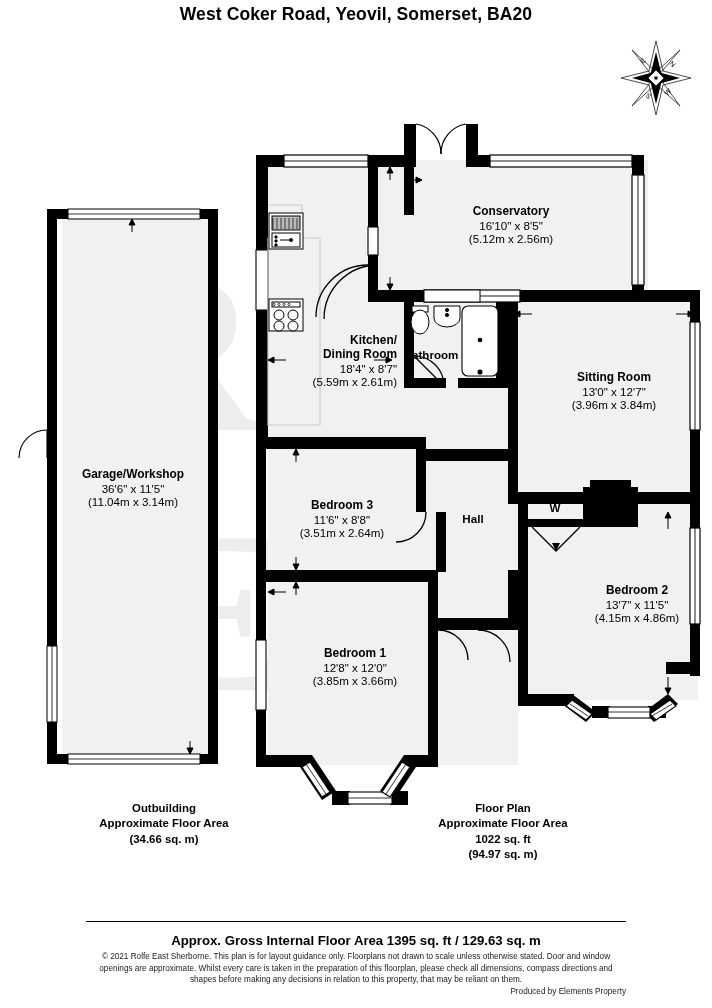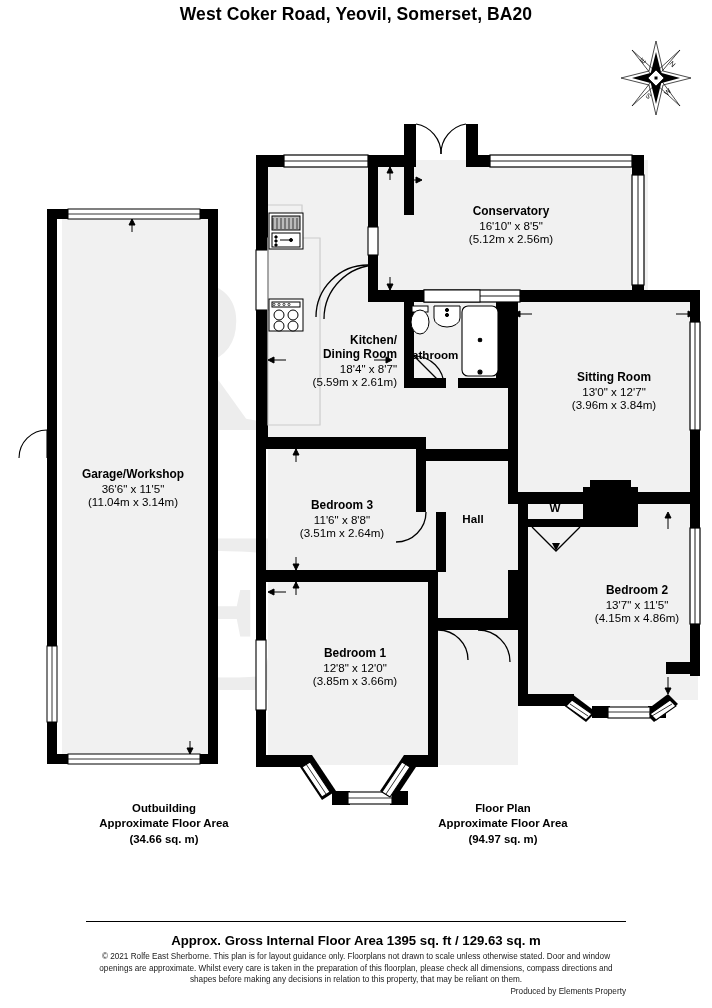--- a/index.html
+++ b/index.html
@@ -428,20 +428,21 @@
 
 <div class="areacap" style="left:48px;top:801px;width:232px;text-align:center;">
   <div>Outbuilding</div>
   <div>Approximate Floor Area</div>
   <div>(34.66 sq. m)</div>
 </div>
 
 <div class="areacap" style="left:387px;top:801px;width:232px;">
   <div>Floor Plan</div>
   <div>Approximate Floor Area</div>
+  <div>1022 sq. ft</div>
   <div>(94.97 sq. m)</div>
 </div>
 
 <div id="rule"></div>
 <div id="gross">Approx. Gross Internal Floor Area 1395 sq. ft / 129.63 sq. m</div>
 <div id="disc">
   <span>© 2021 Rolfe East Sherborne. This plan is for layout guidance only. Floorplans not drawn to scale unless otherwise stated. Door and window openings are approximate. Whilst every care is taken in the preparation of this floorplan, please check all dimensions, compass directions and shapes before making any decisions in relation to this property, that may be reliant on them.</span>
   <div id="produced">Produced by Elements Property</div>
 </div>
 

